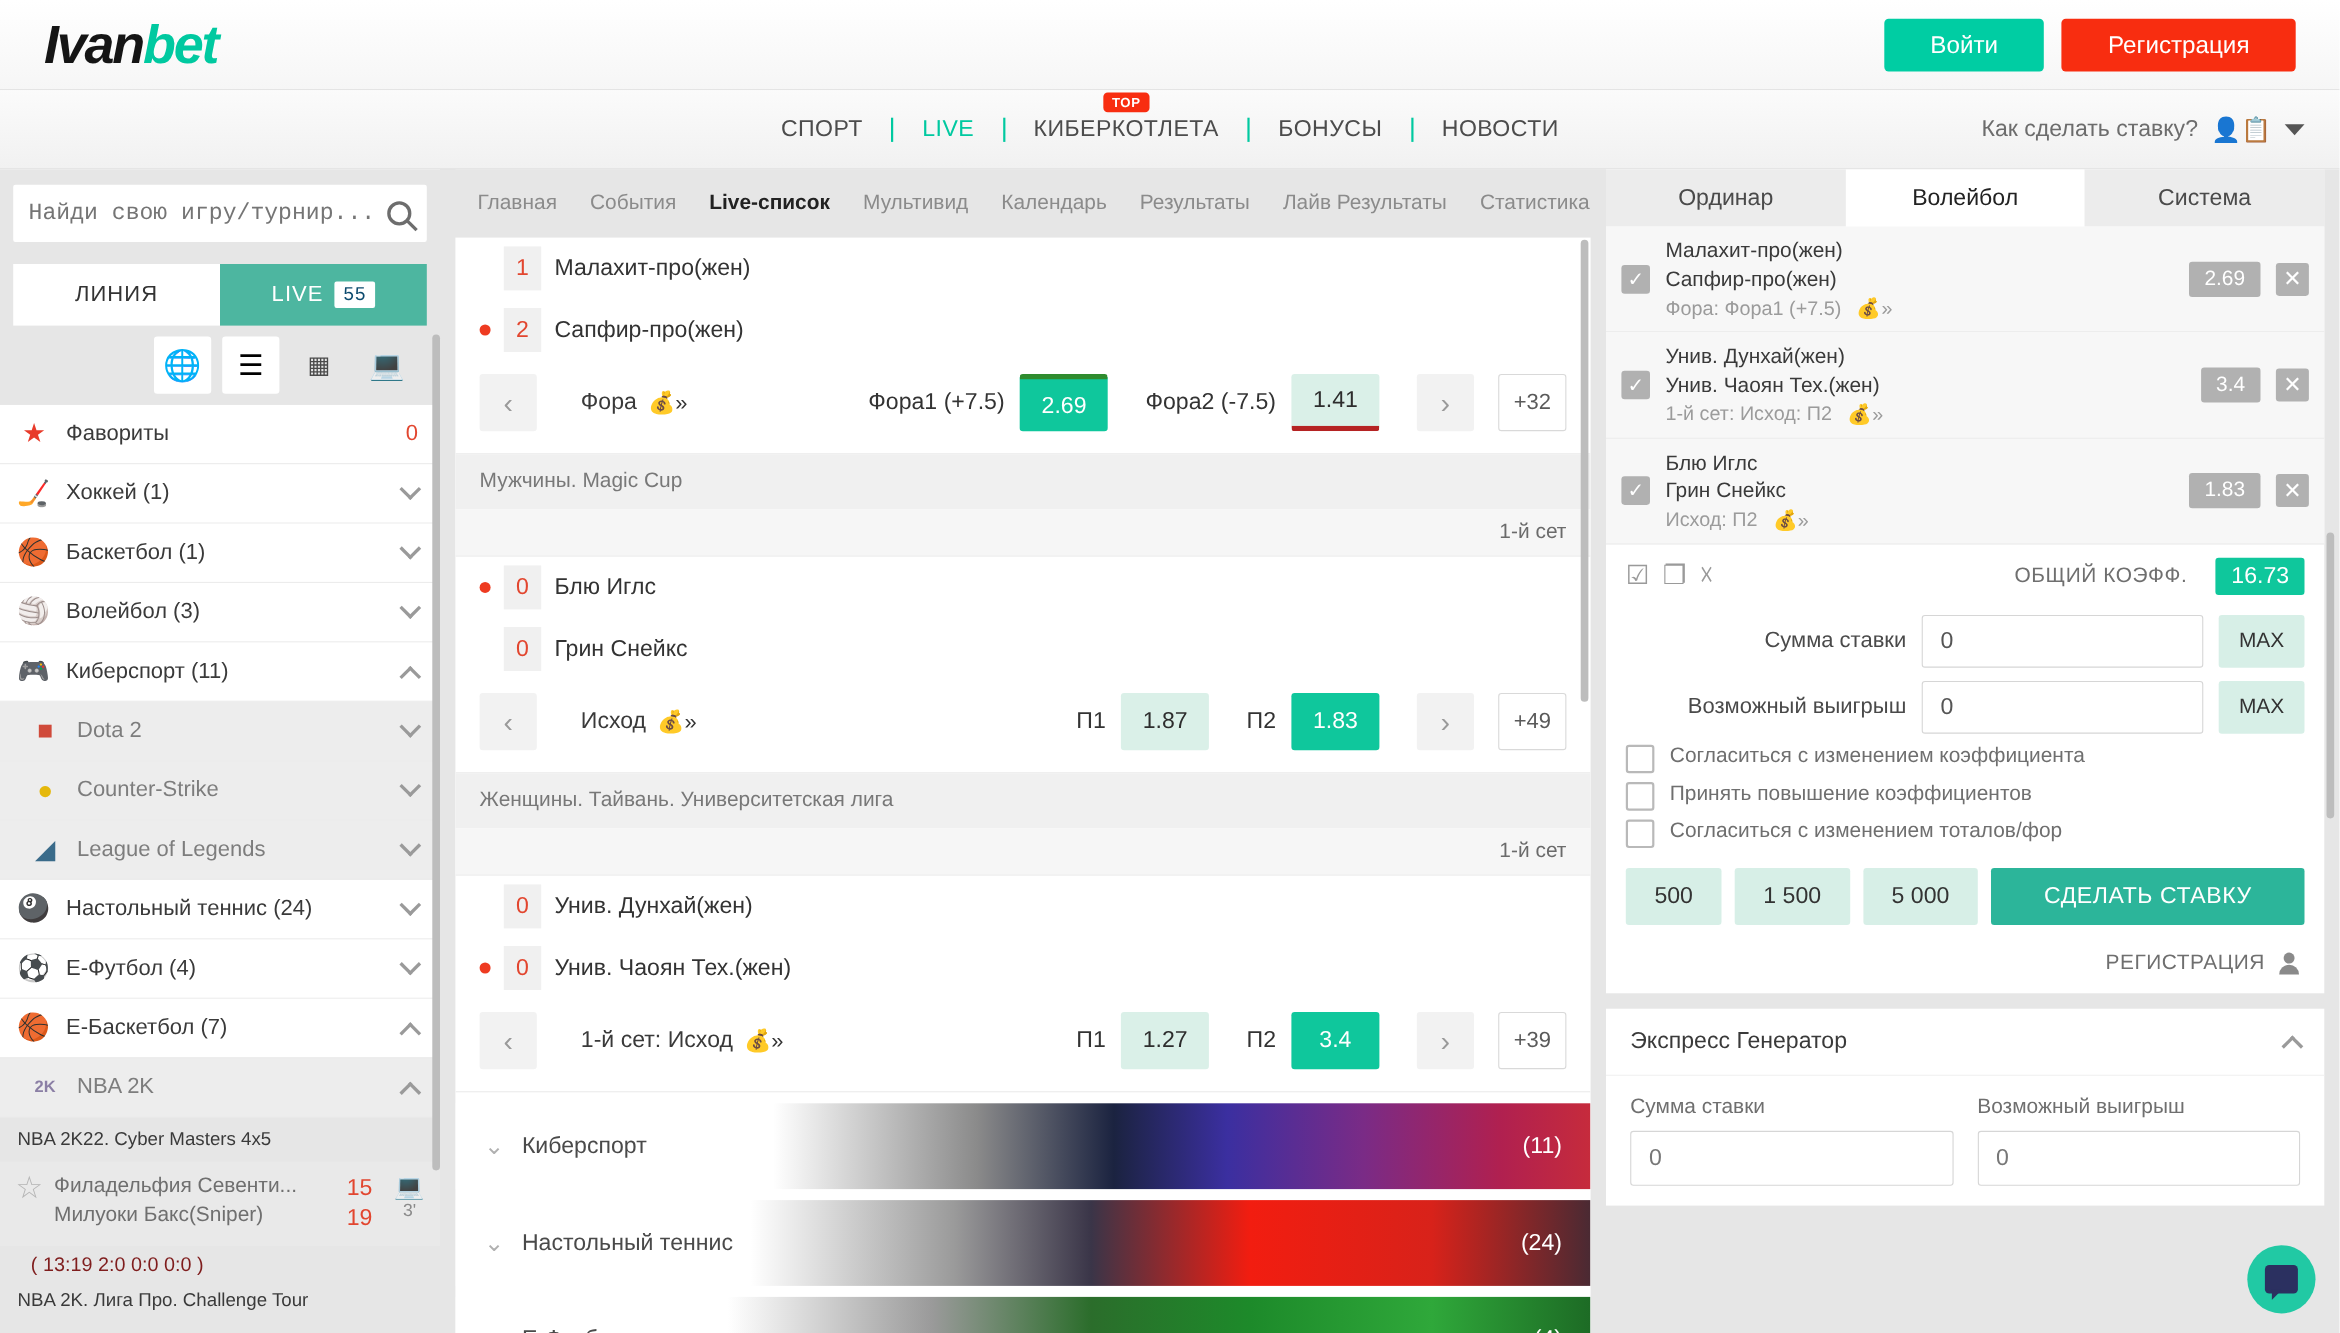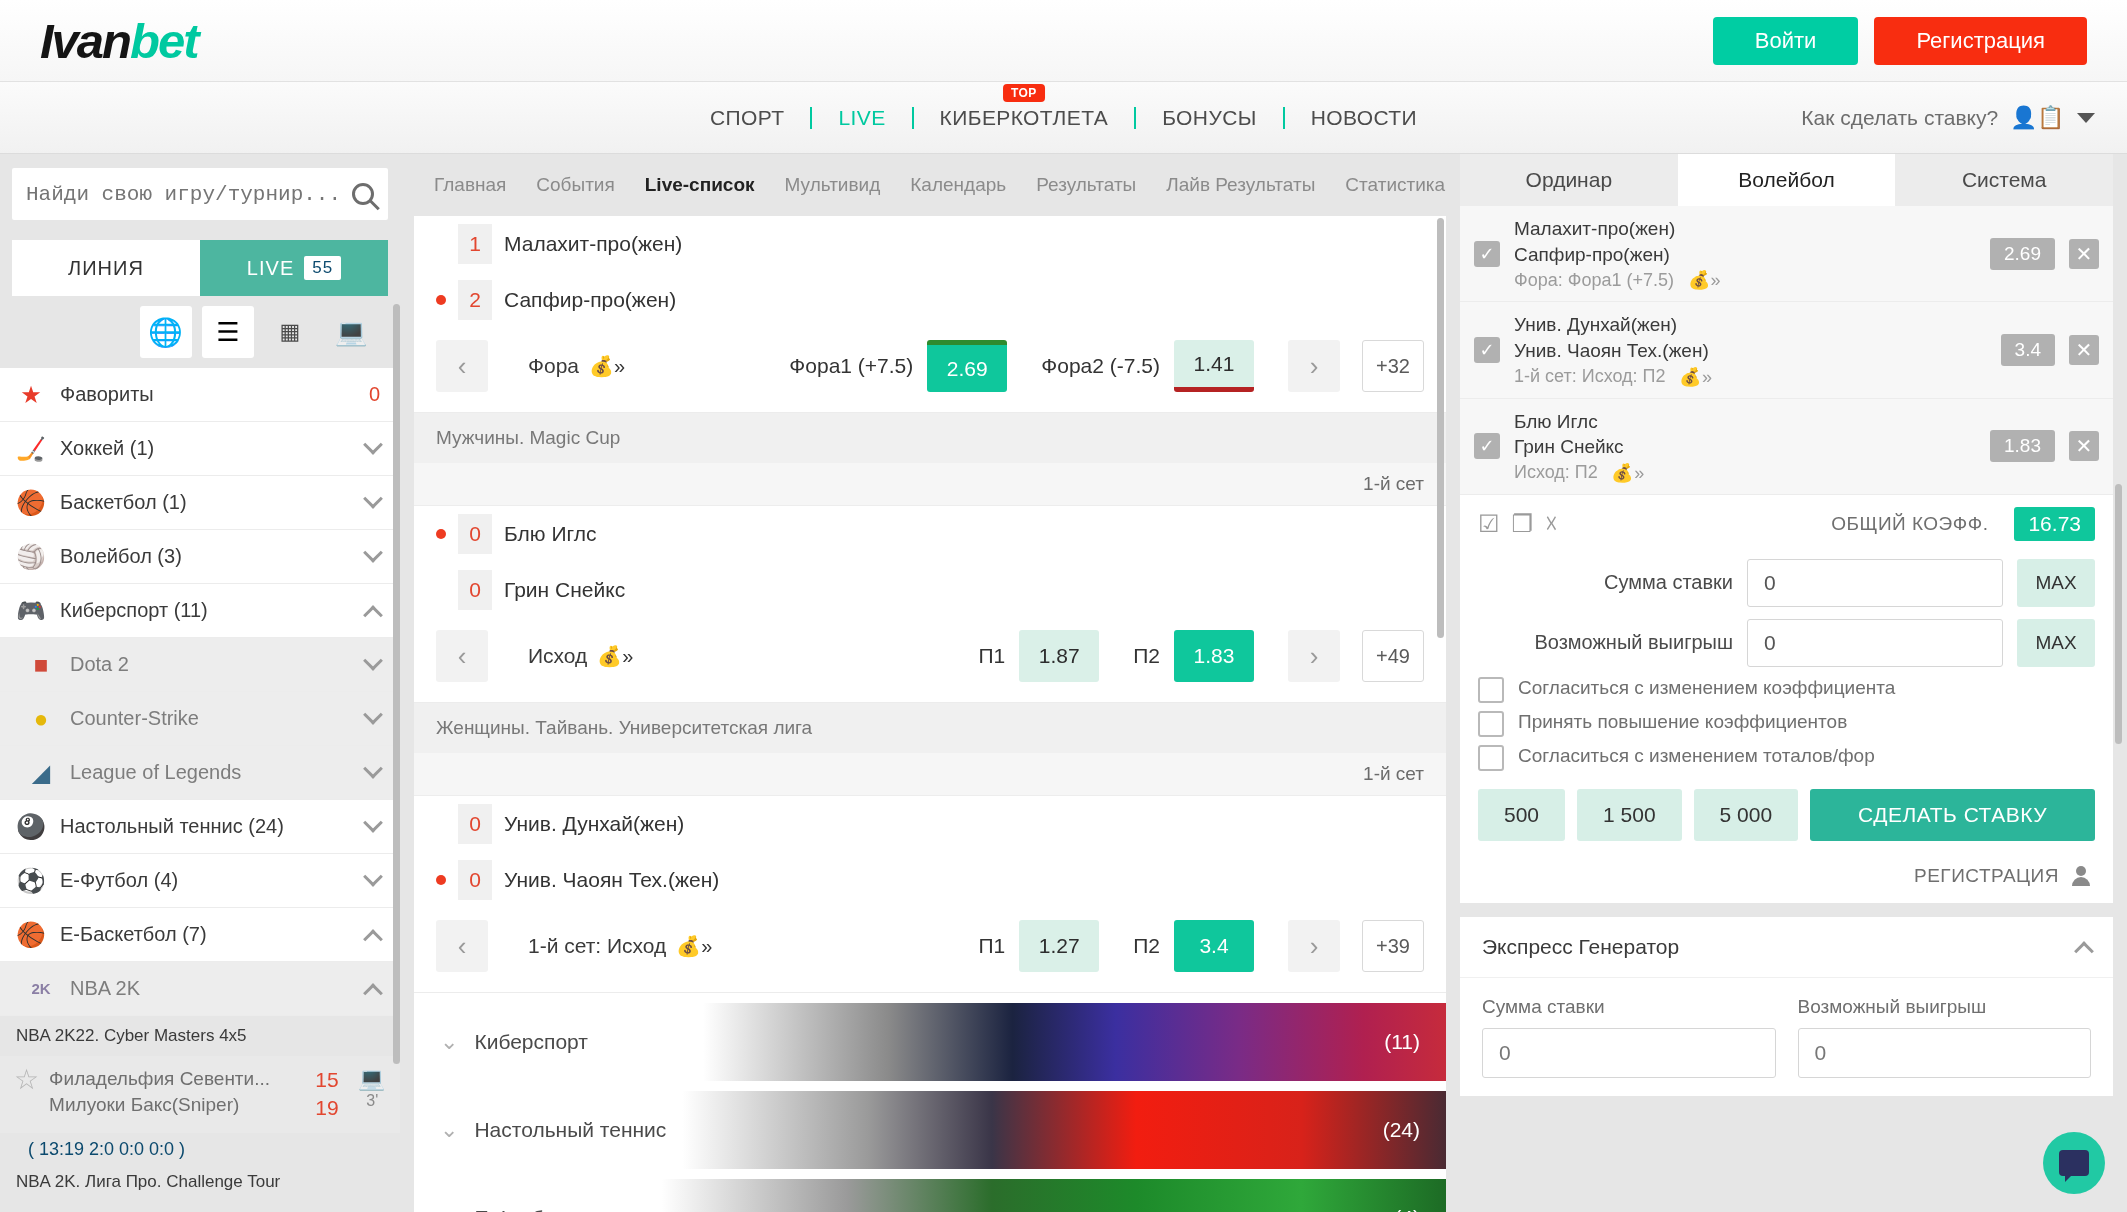--- a/index.html
+++ b/index.html
@@ -101,21 +101,21 @@
   .league-label { background: #e6e6e6; font-size: 17px; color: #3a3a3a;
     padding: 10px 16px; }
   .mini-match { background: #e9e9e9; display: flex; padding: 10px 14px;
     align-items: flex-start; gap: 10px; }
   .star-o { font-size: 28px; color: #b5b5b5; line-height: 1; }
   .mm-teams { flex: 1; font-size: 19px; color: #6f6f6f; line-height: 1.35; }
   .mm-score { color: #e2462f; font-size: 21px; 
     line-height: 1.35; margin-right: 10px; }
   .mm-right { display: flex; flex-direction: column; align-items: center;
     font-size: 16px; color: #8a8a8a; }
-  .mm-sets { font-size: 18px; color: #0c4a6e; padding: 6px 0 2px 28px; }
+  .mm-sets { font-size: 18px; color: #7f1d1d; padding: 6px 0 2px 28px; }
   .sb-scroll { position: absolute; right: 0; top: 150px; width: 7px;
     height: 760px; background: #bdbdbd; border-radius: 4px; }
   
   .center { flex: 1; background: #e6e6e6; display: flex; flex-direction: column;
     min-width: 0; border-left: 14px solid #e6e6e6; }
   .crumbs { height: 62px; display: flex; align-items: center; gap: 30px;
     padding: 0 20px; font-size: 19px; color: #8b8b8b; }
   .crumb { cursor: pointer; white-space: nowrap; }
   .crumb.active { color: #222; font-weight: bold; }
   .board { flex: 1; background: #fff; margin: 0 14px 0 0; overflow: hidden;

